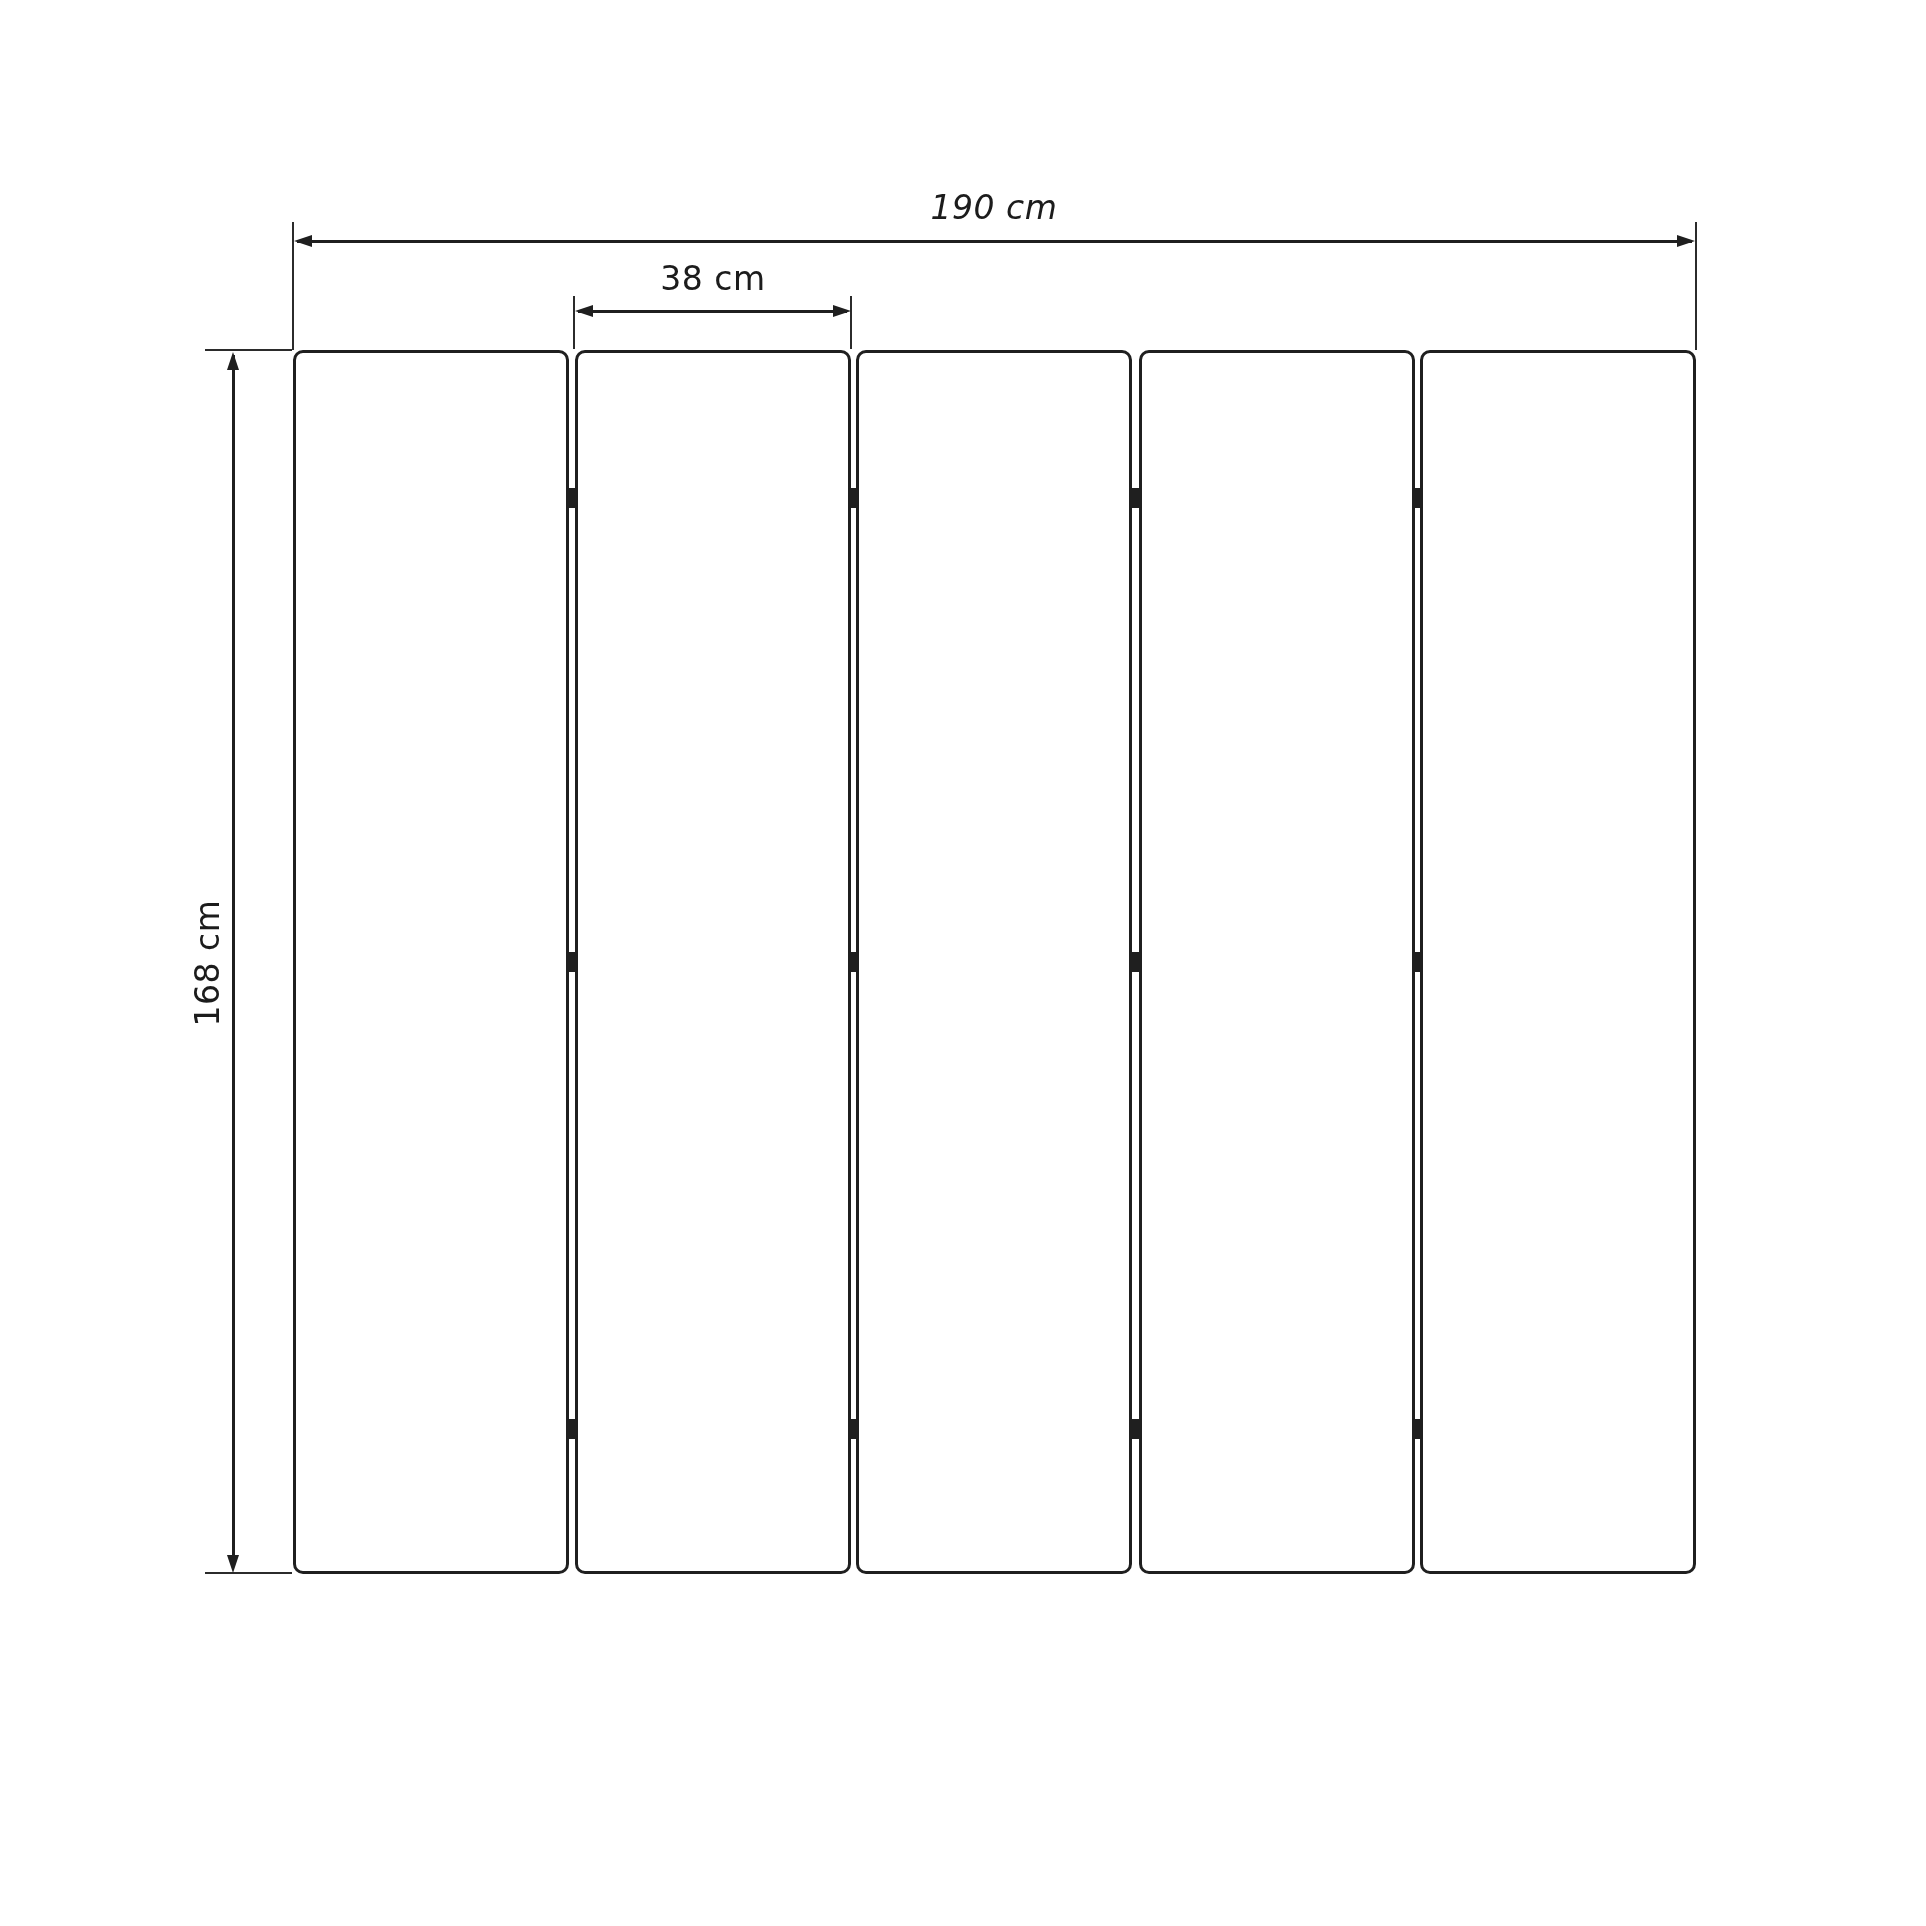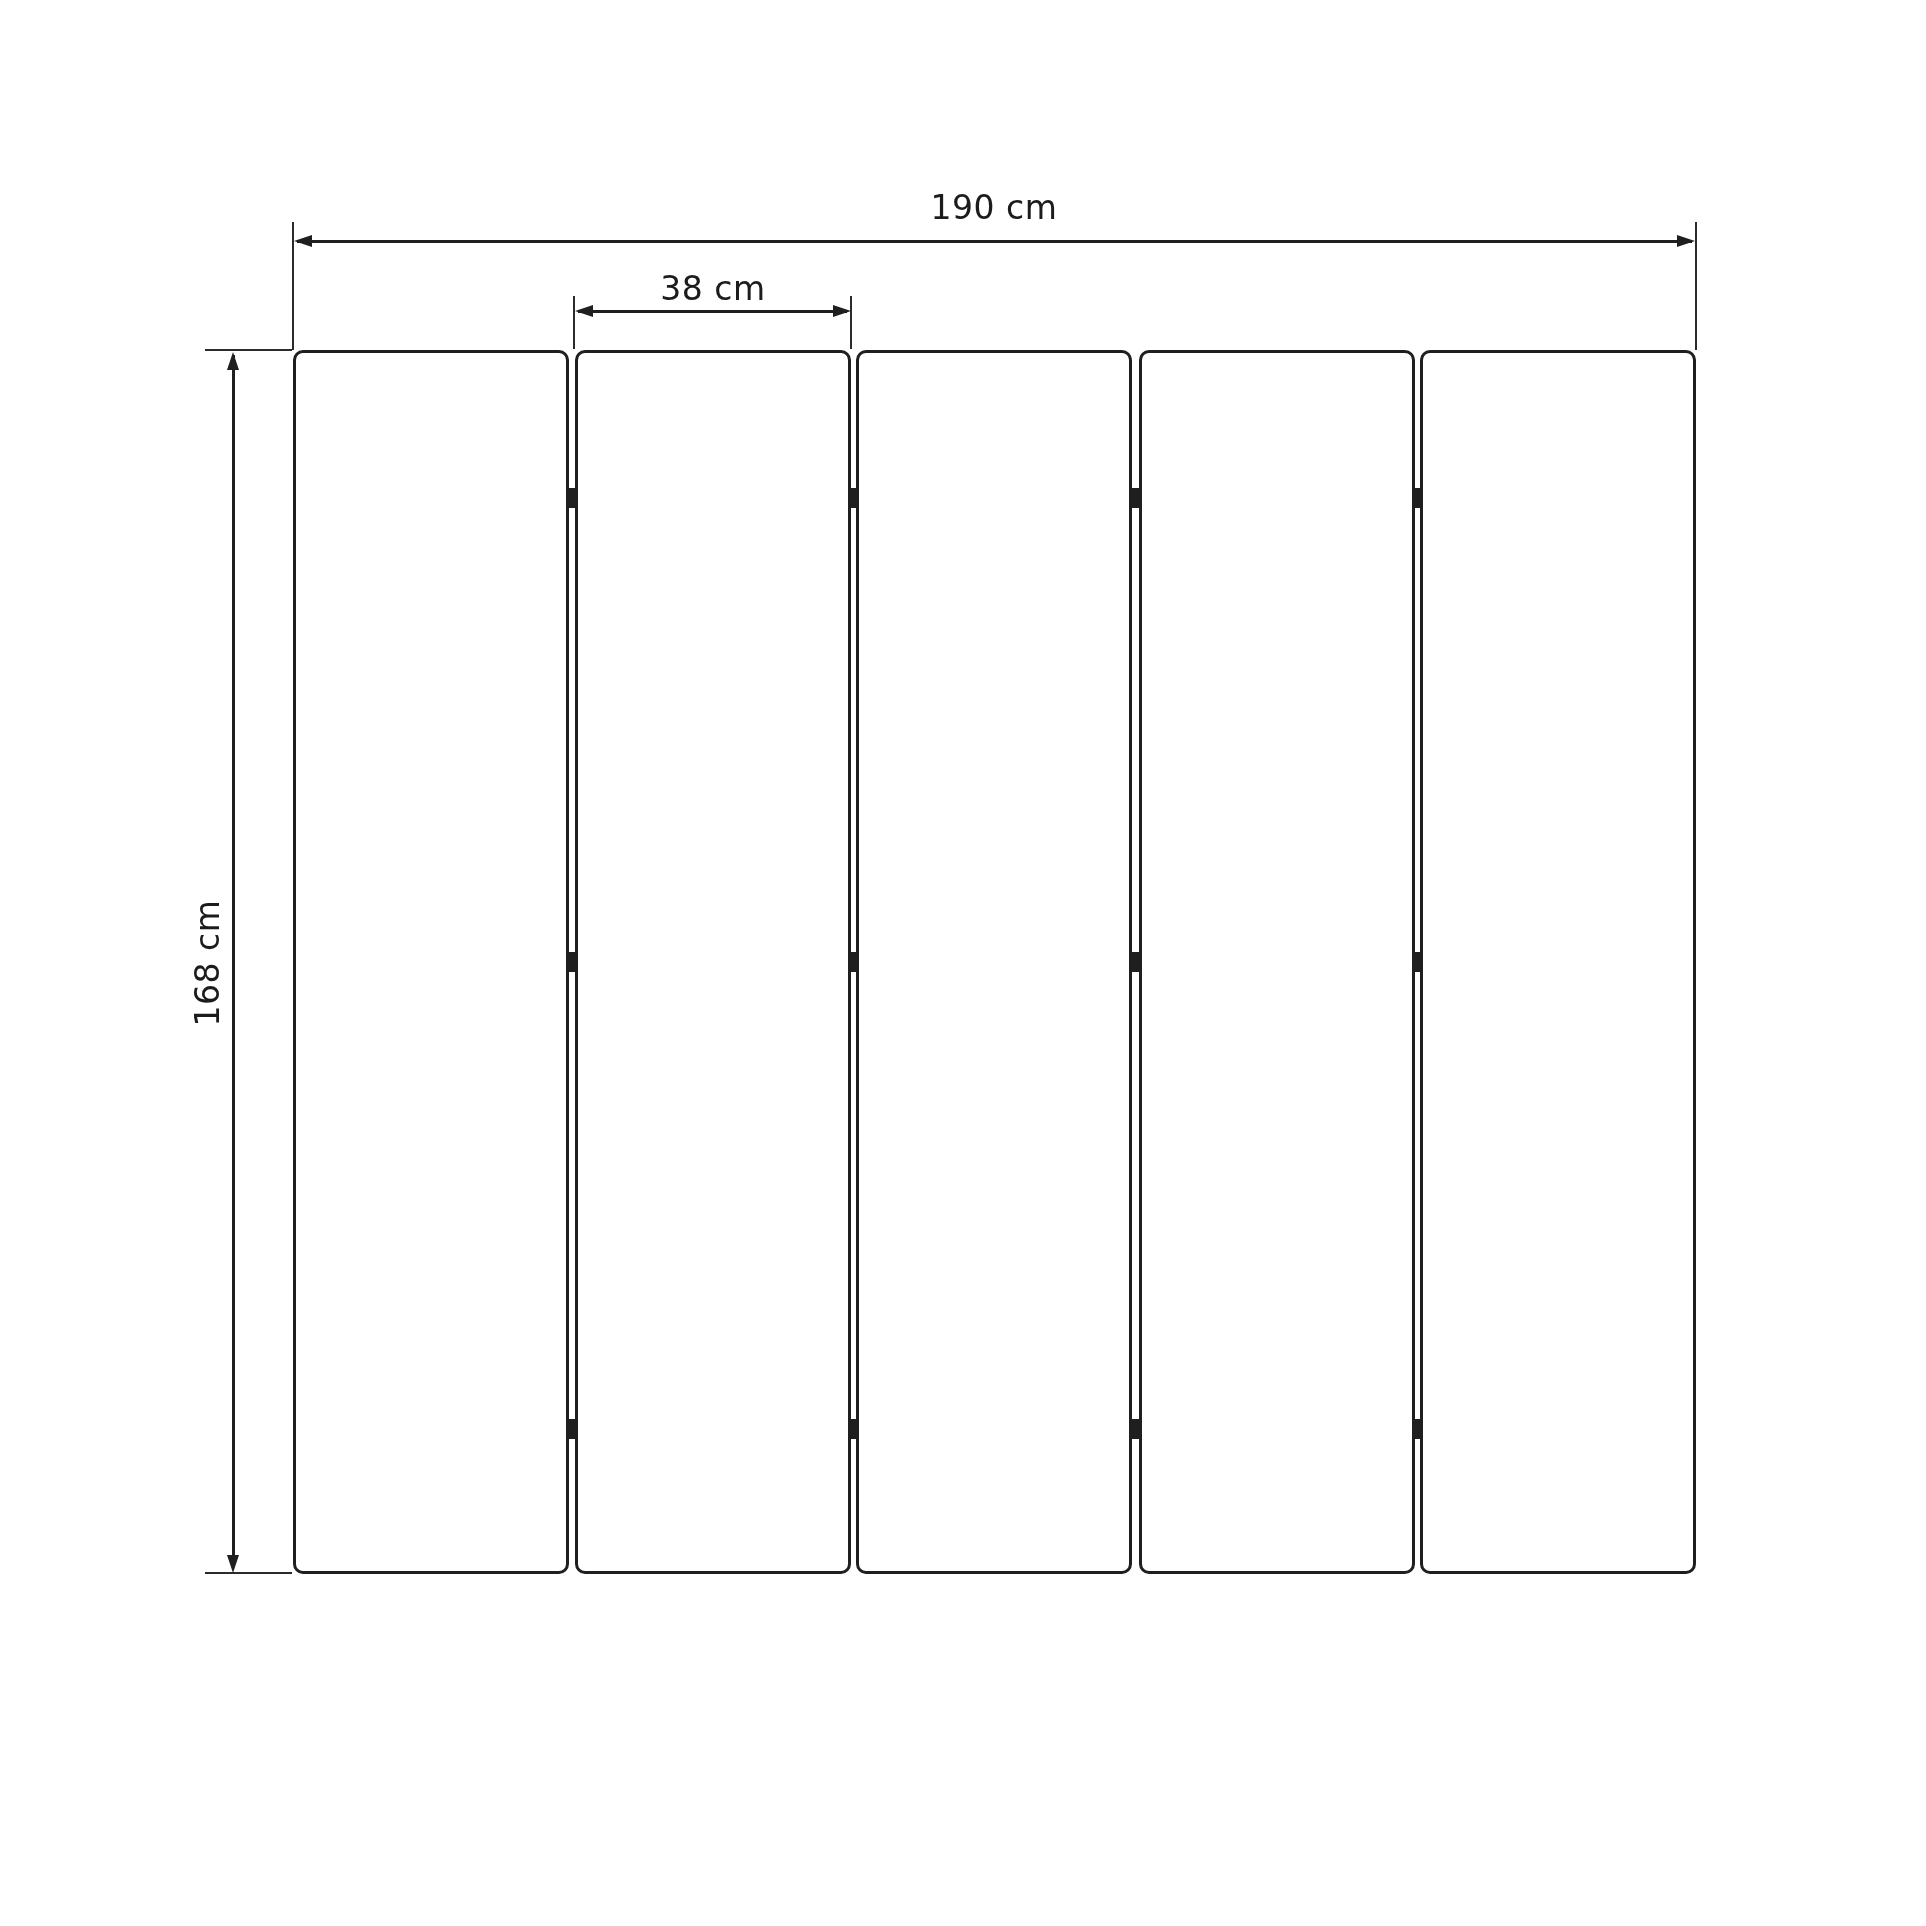--- a/index.html
+++ b/index.html
@@ -98,22 +98,22 @@
   .dim-label {
     position: absolute;
     font-size: 33px;
     line-height: 40px;
     color: #1c1c1c;
     letter-spacing: 0.5px;
     text-align: center;
     width: 198px;
     white-space: nowrap;
   }
-  .label-total { left: 895px; top: 188px; }
-  .label-panel { left: 614px; top: 269px; }
+  .label-total { left: 895px; top: 188px; font-style: italic; }
+  .label-panel { left: 614px; top: 259px; }
   .label-height {
     left: 109px;
     top: 943px;
     transform: rotate(-90deg);
     transform-origin: center center;
   }
 </style>
 </head>
 <body>
 

